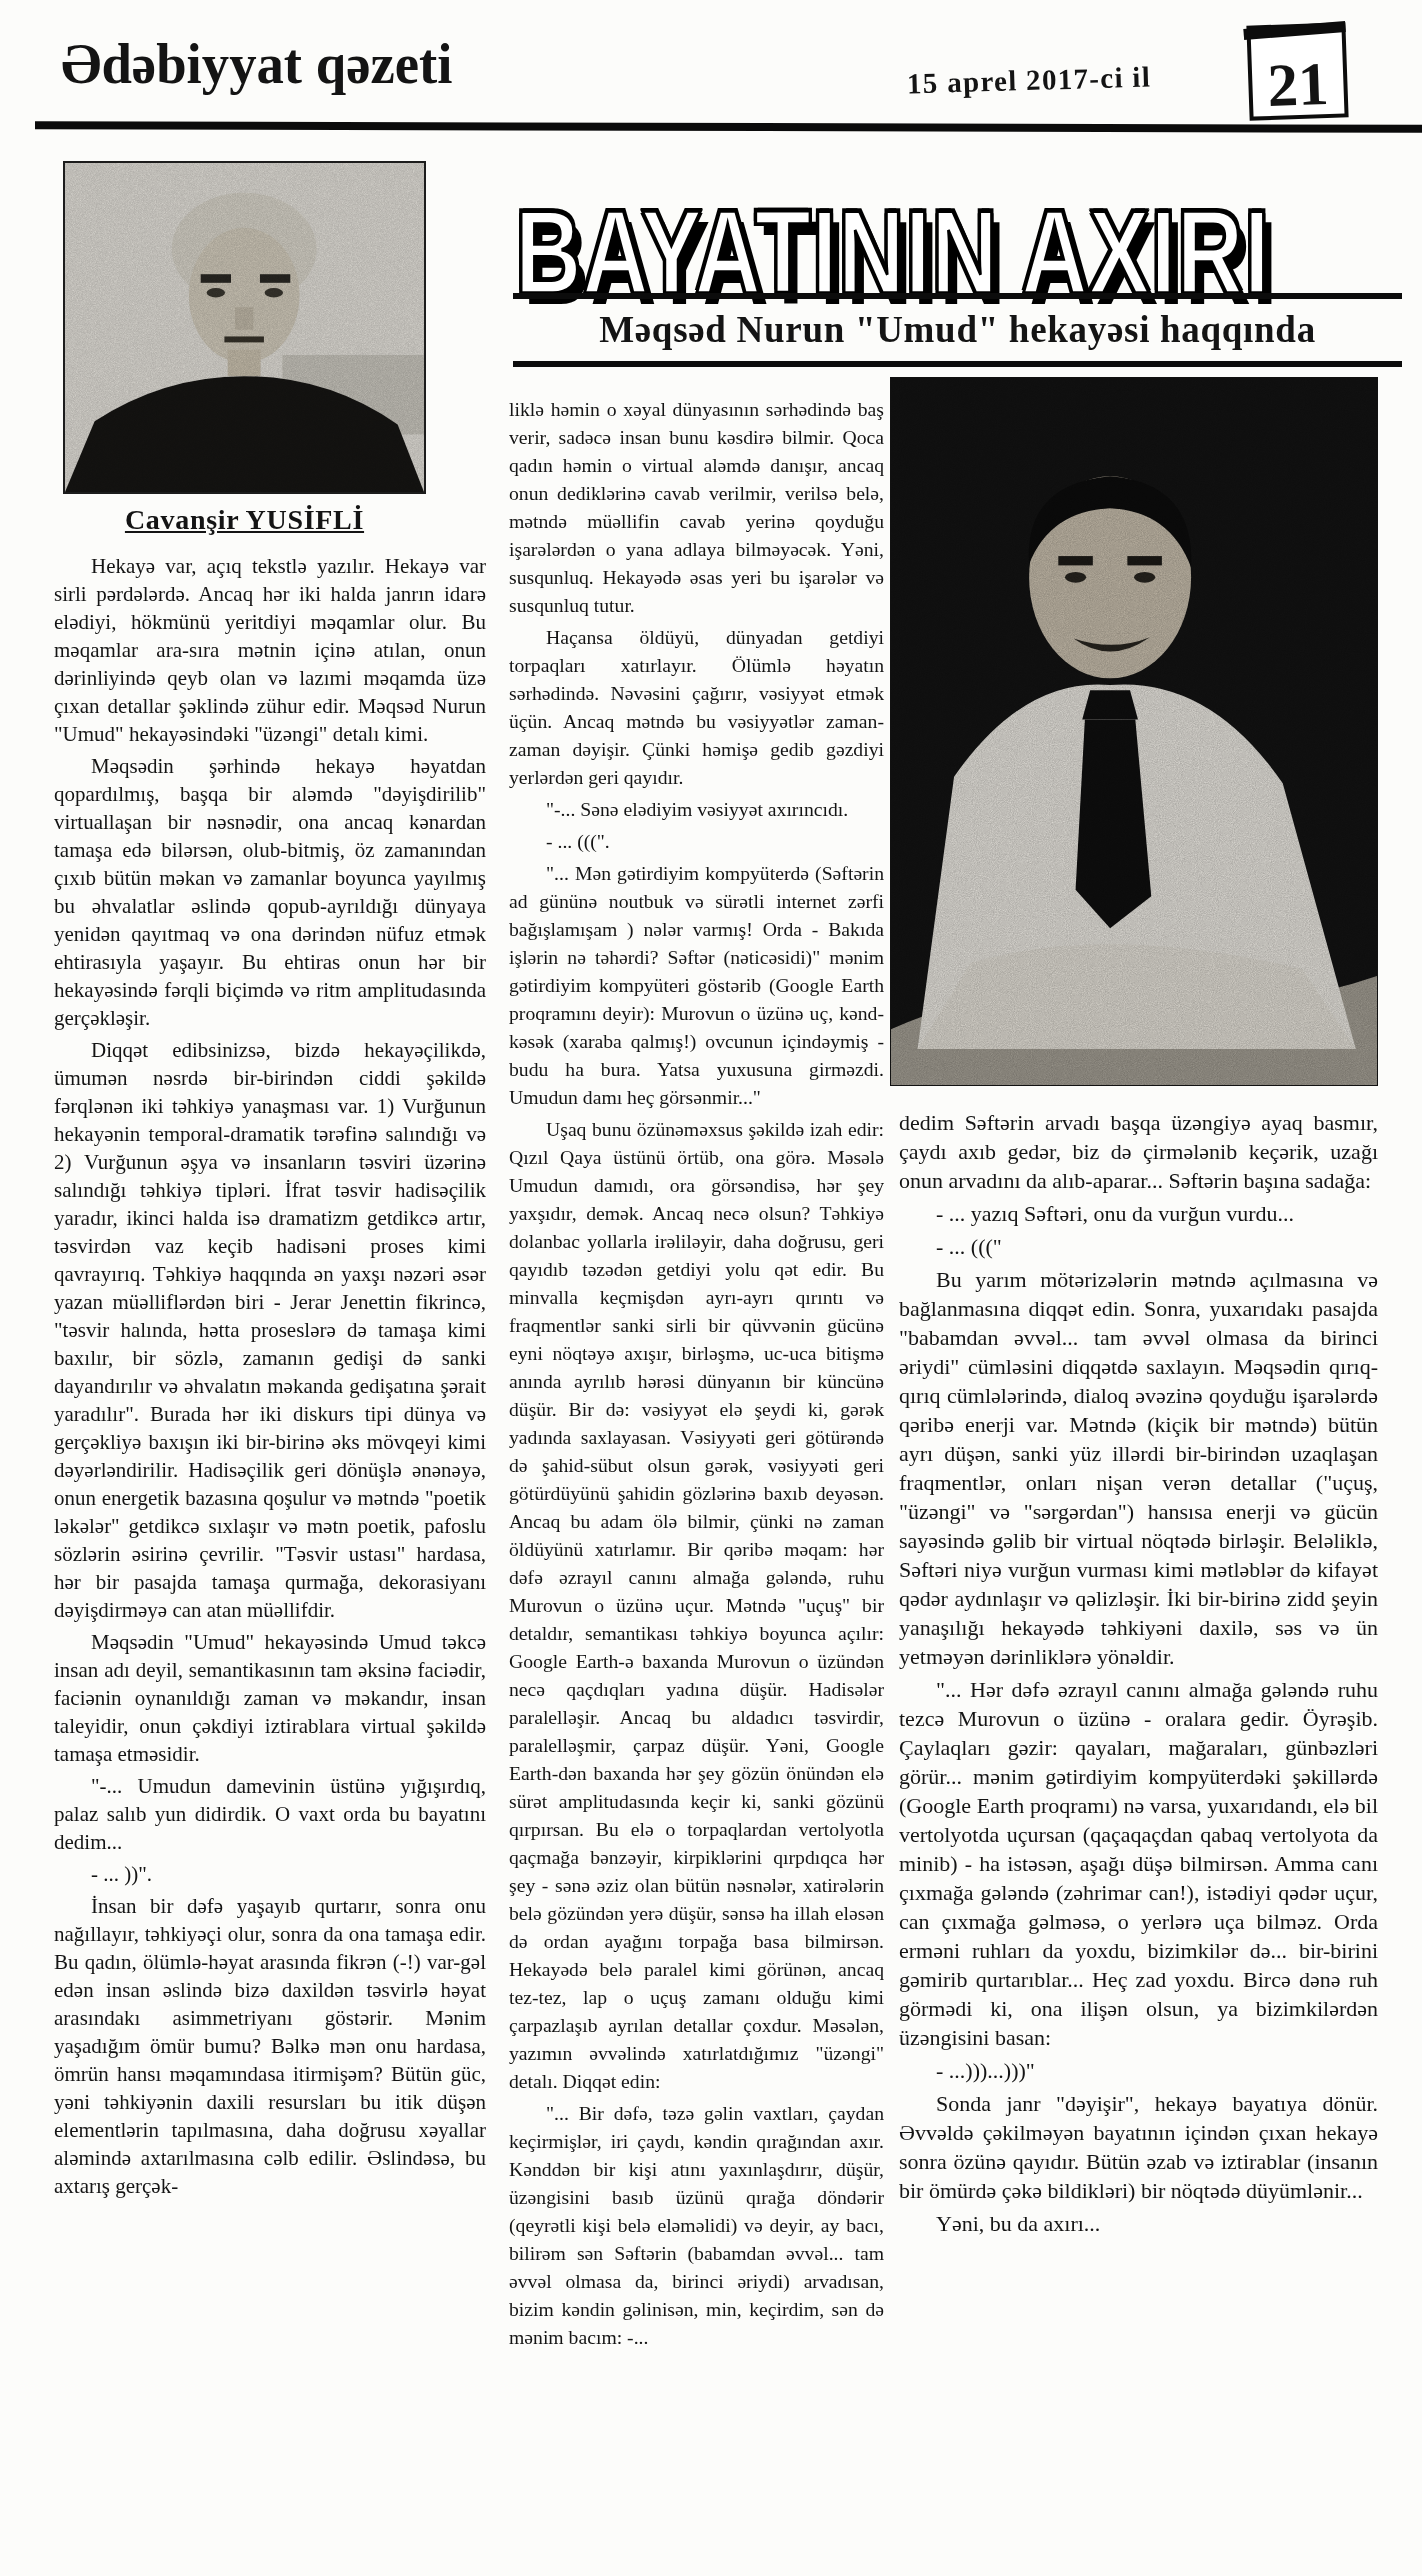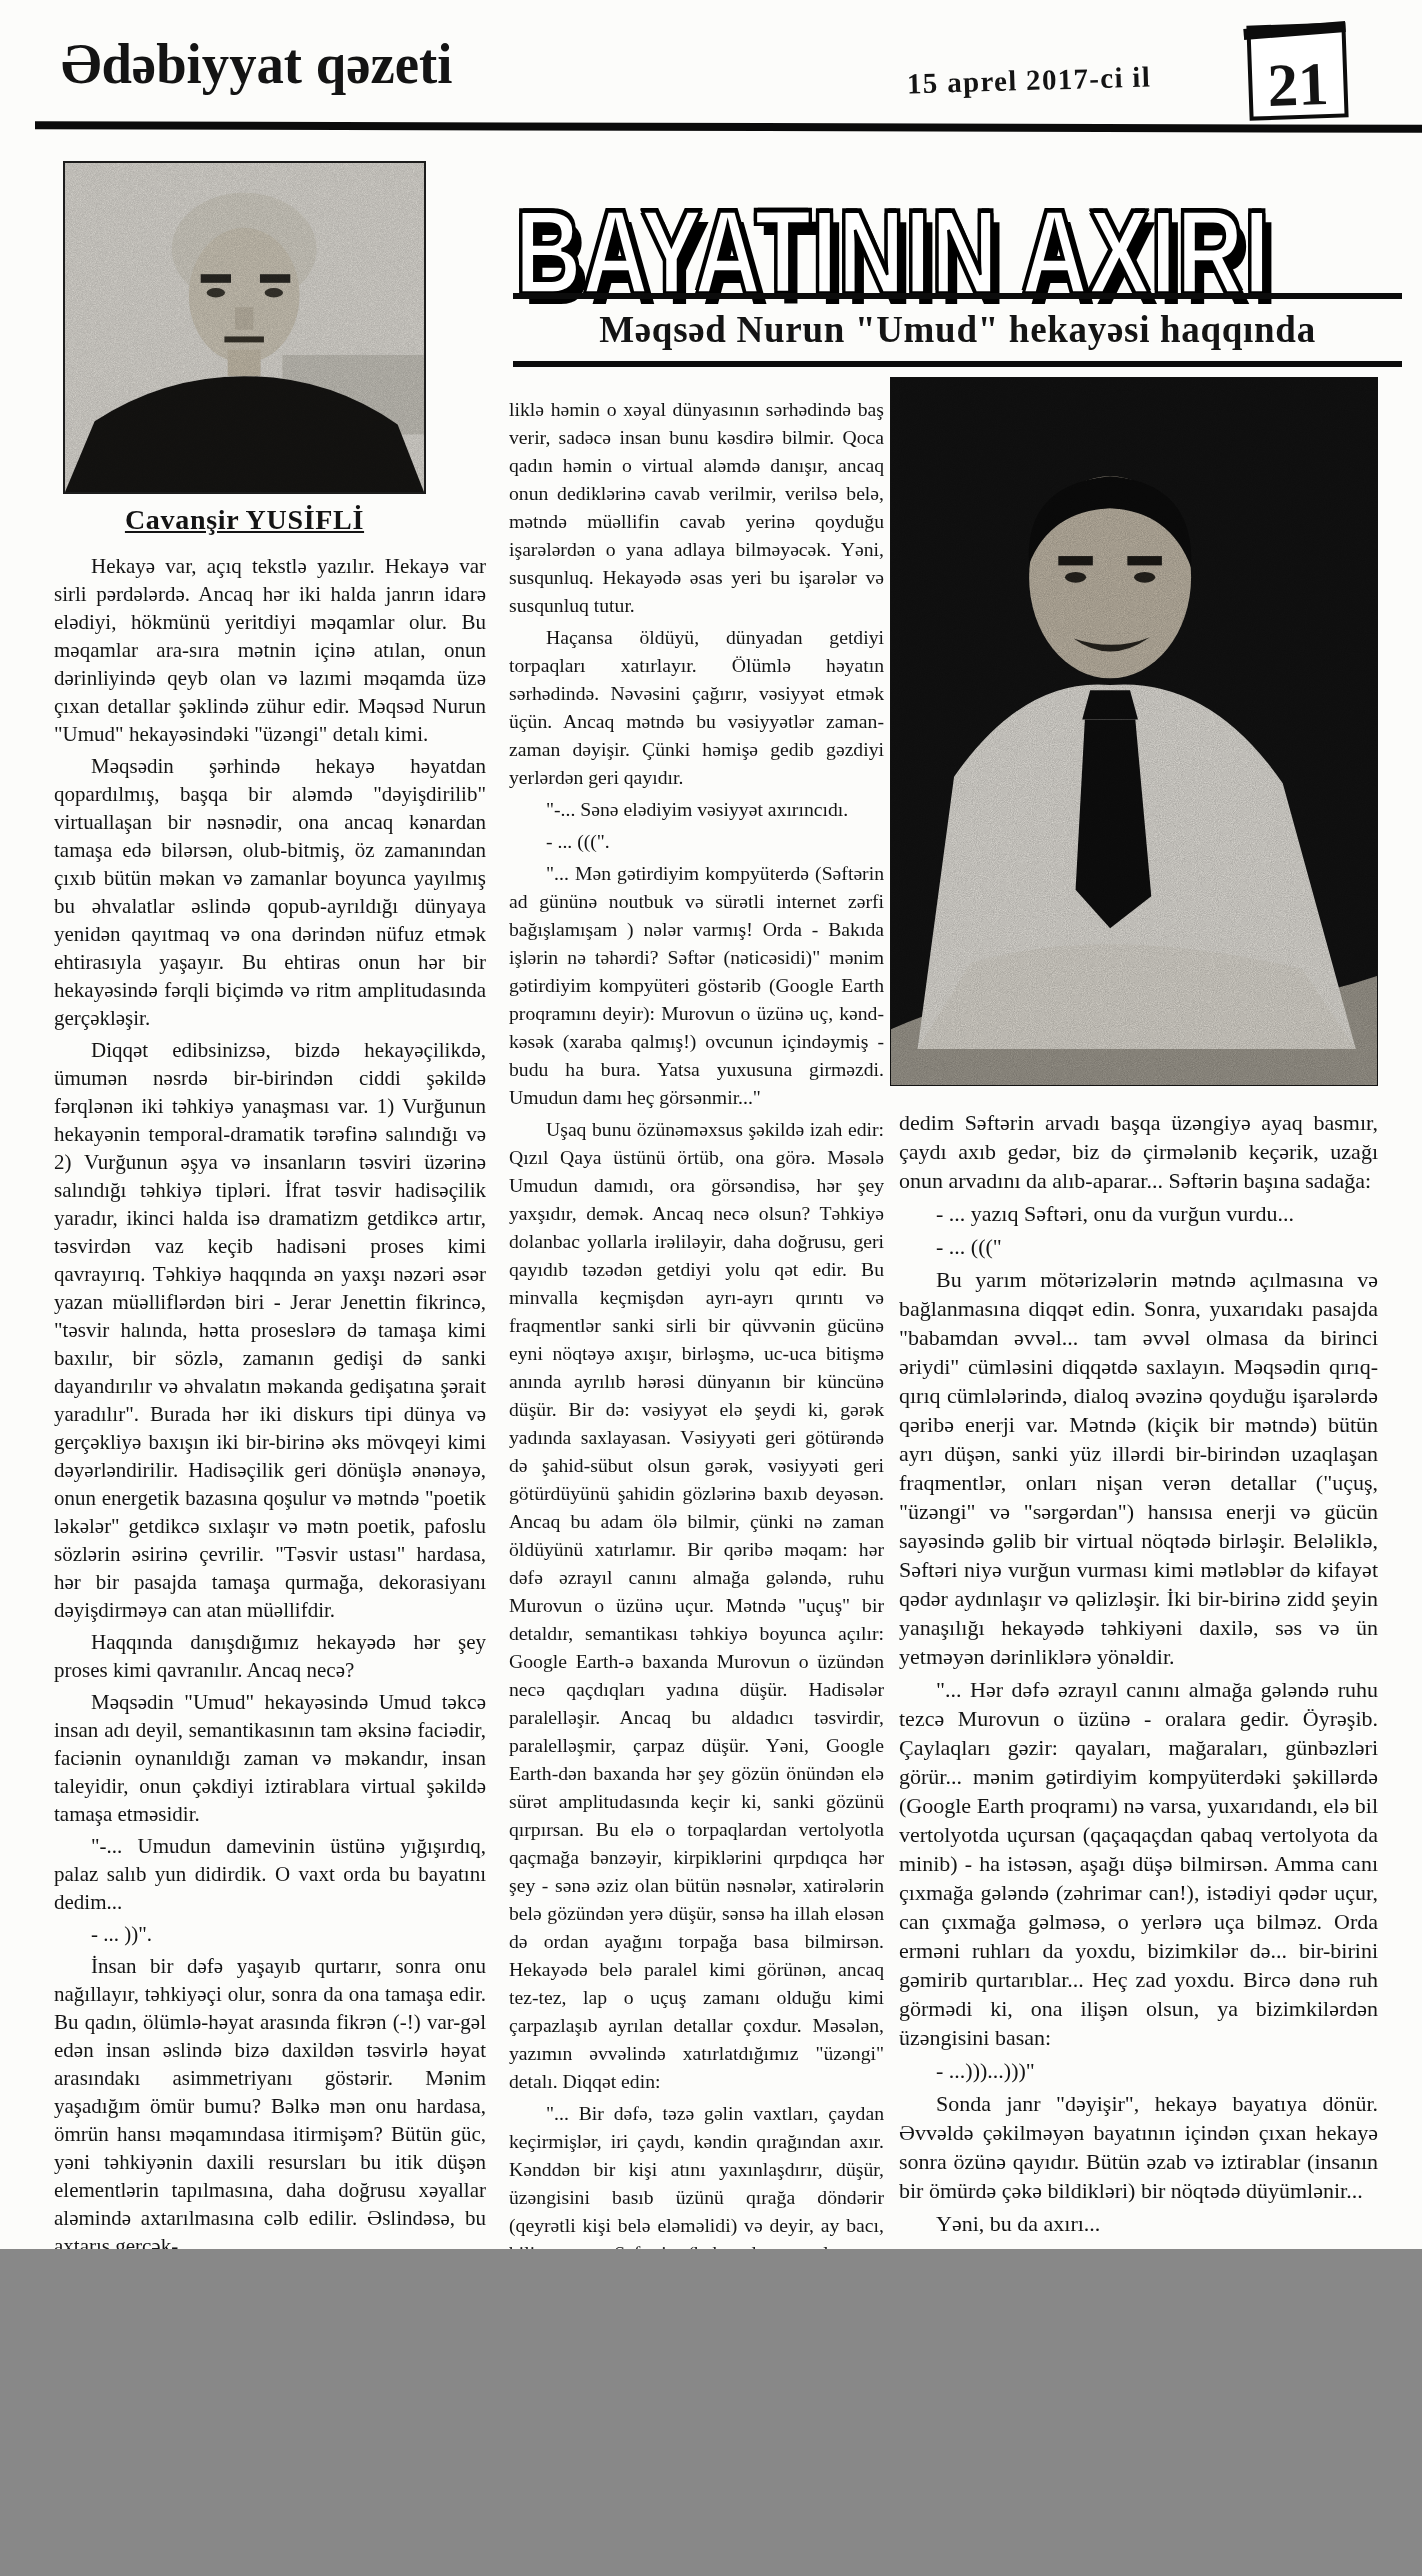--- a/index.html
+++ b/index.html
@@ -1,17 +1,17 @@
 <!DOCTYPE html>
 <html lang="az" style="font-size:10.7px"><head>
 <meta charset="utf-8">
 <style>
   html,body{margin:0;padding:0;background:#888;}
   .page{
-    position:relative;width:1423px;height:2249px;background:#fcfcfa;
+    position:relative;width:1423px;height:2576px;background:#fcfcfa;
     font-family:"Liberation Serif", serif;color:#141414;overflow:hidden;
   }
   
   .np-name{
     position:absolute;left:61px;top:31px;font-size:57px;font-weight:bold;
     letter-spacing:0px;transform:scaleX(.96);transform-origin:left top;white-space:nowrap;
   }
   .np-date{
     position:absolute;left:907px;top:64px;font-size:29px;font-weight:bold;
     transform:rotate(-1.6deg);white-space:nowrap;letter-spacing:1.3px;
@@ -135,21 +135,20 @@
       <path d="M292,514 L368,514 L392,780 L330,828 L278,770 Z" fill="#101010"></path>
       <path d="M40,1010 L120,880 Q330,820 620,890 L700,1010 Z" fill="#ece8df"></path>
       <rect width="732" height="1064" filter="url(#grainB)" opacity="0.28"></rect>
     </svg>
   </figure>
 
   <div class="col col1">
       <p>Hekayə var, açıq tekstlə yazılır. Hekayə var sirli pərdələrdə. Ancaq hər iki halda janrın idarə elədiyi, hökmünü yeritdiyi məqamlar olur. Bu məqamlar ara-sıra mətnin içinə atılan, onun dərinliyində qeyb olan və lazımi məqamda üzə çıxan detallar şəklində zühur edir. Məqsəd Nurun "Umud" hekayəsindəki "üzəngi" detalı kimi.</p>
       <p>Məqsədin şərhində hekayə həyatdan qopardılmış, başqa bir aləmdə "dəyişdirilib" virtuallaşan bir nəsnədir, ona ancaq kənardan tamaşa edə bilərsən, olub-bitmiş, öz zamanından çıxıb bütün məkan və zamanlar boyunca yayılmış bu əhvalatlar əslində qopub-ayrıldığı dünyaya yenidən qayıtmaq və ona dərindən nüfuz etmək ehtirasıyla yaşayır. Bu ehtiras onun hər bir hekayəsində fərqli biçimdə və ritm amplitudasında gerçəkləşir.</p>
       <p>Diqqət edibsinizsə, bizdə hekayəçilikdə, ümumən nəsrdə bir-birindən ciddi şəkildə fərqlənən iki təhkiyə yanaşması var. 1) Vurğunun hekayənin temporal-dramatik tərəfinə salındığı və 2) Vurğunun əşya və insanların təsviri üzərinə salındığı təhkiyə tipləri. İfrat təsvir hadisəçilik yaradır, ikinci halda isə dramatizm getdikcə artır, təsvirdən vaz keçib hadisəni proses kimi qavrayırıq. Təhkiyə haqqında ən yaxşı nəzəri əsər yazan müəlliflərdən biri - Jerar Jenettin fikrincə, "təsvir halında, hətta proseslərə də tamaşa kimi baxılır, bir sözlə, zamanın gedişi də sanki dayandırılır və əhvalatın məkanda gedişatına şərait yaradılır". Burada hər iki diskurs tipi dünya və gerçəkliyə baxışın iki bir-birinə əks mövqeyi kimi dəyərləndirilir. Hadisəçilik geri dönüşlə ənənəyə, onun energetik bazasına qoşulur və mətndə "poetik ləkələr" getdikcə sıxlaşır və mətn poetik, pafoslu sözlərin əsirinə çevrilir. "Təsvir ustası" hardasa, hər bir pasajda tamaşa qurmağa, dekorasiyanı dəyişdirməyə can atan müəllifdir.</p>
-      <p>Haqqında danışdığımız hekayədə hər şey proses kimi qavranılır. Ancaq necə?</p>
       <p>Məqsədin "Umud" hekayəsində Umud təkcə insan adı deyil, semantikasının tam əksinə faciədir, faciənin oynanıldığı zaman və məkandır, insan taleyidir, onun çəkdiyi iztirablara virtual şəkildə tamaşa etməsidir.</p>
       <p>"-... Umudun damevinin üstünə yığışırdıq, palaz salıb yun didirdik. O vaxt orda bu bayatını dedim...</p>
       <p>- ... ))".</p>
       <p>İnsan bir dəfə yaşayıb qurtarır, sonra onu nağıllayır, təhkiyəçi olur, sonra da ona tamaşa edir. Bu qadın, ölümlə-həyat arasında fikrən (-!) var-gəl edən insan əslində bizə daxildən təsvirlə həyat arasındakı asimmetriyanı göstərir. Mənim yaşadığım ömür bumu? Bəlkə mən onu hardasa, ömrün hansı məqamındasa itirmişəm? Bütün güc, yəni təhkiyənin daxili resursları bu itik düşən elementlərin tapılmasına, daha doğrusu xəyallar aləmində axtarılmasına cəlb edilir. Əslindəsə, bu axtarış gerçək-</p>
     </div>
   <div class="col col2 cont">
       <p>liklə həmin o xəyal dünyasının sərhədində baş verir, sadəcə insan bunu kəsdirə bilmir. Qoca qadın həmin o virtual aləmdə danışır, ancaq onun dediklərinə cavab verilmir, verilsə belə, mətndə müəllifin cavab yerinə qoyduğu işarələrdən o yana adlaya bilməyəcək. Yəni, susqunluq. Hekayədə əsas yeri bu işarələr və susqunluq tutur.</p>
       <p>Haçansa öldüyü, dünyadan getdiyi torpaqları xatırlayır. Ölümlə həyatın sərhədində. Nəvəsini çağırır, vəsiyyət etmək üçün. Ancaq mətndə bu vəsiyyətlər zaman-zaman dəyişir. Çünki həmişə gedib gəzdiyi yerlərdən geri qayıdır.</p>
       <p>"-... Sənə elədiyim vəsiyyət axırıncıdı.</p>
       <p>- ... (((".</p>

